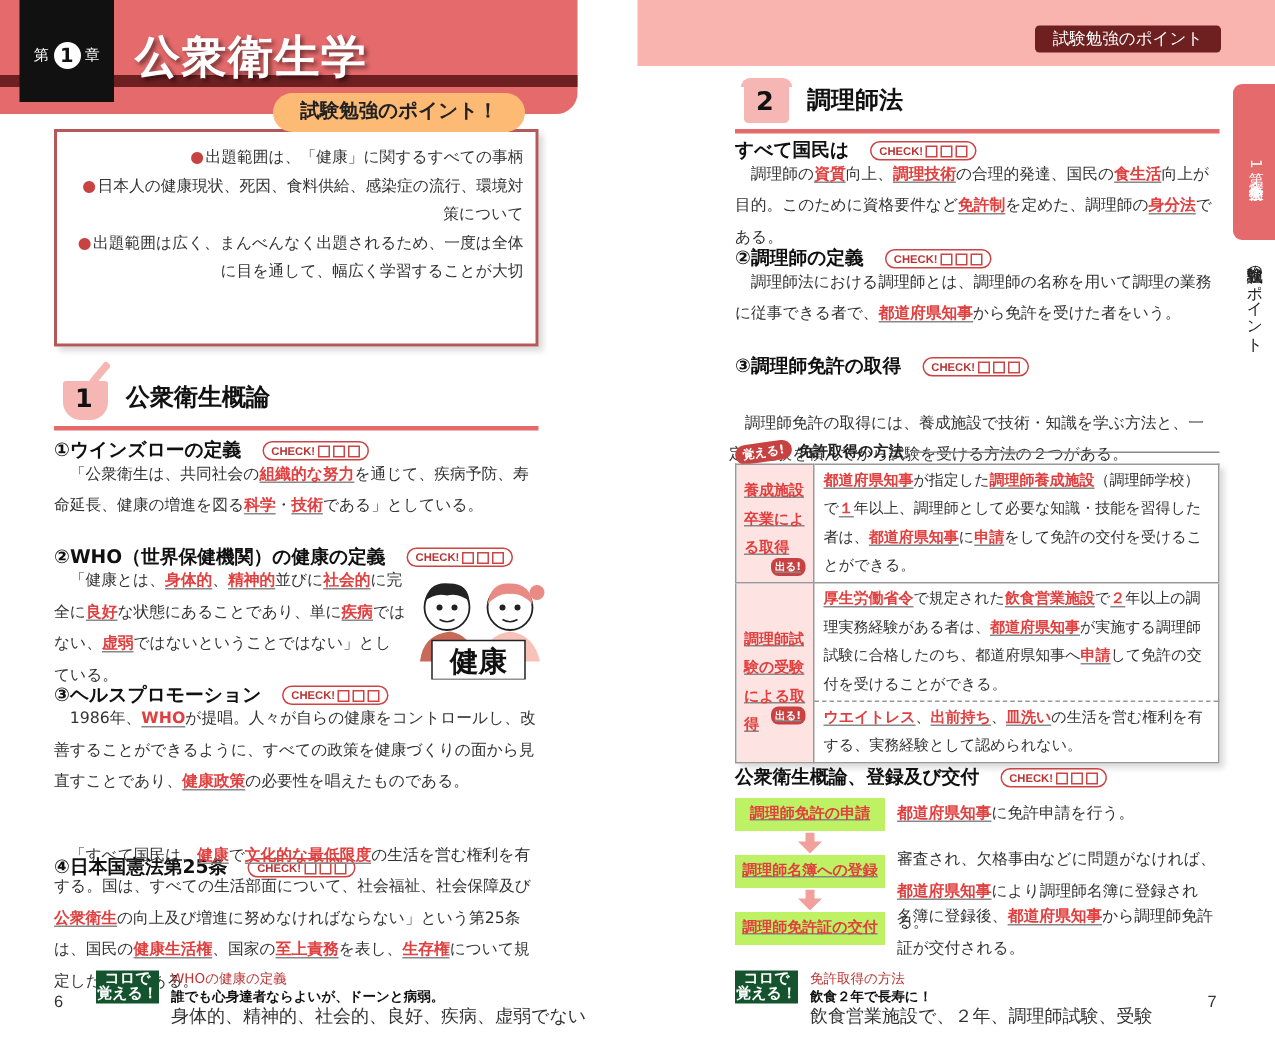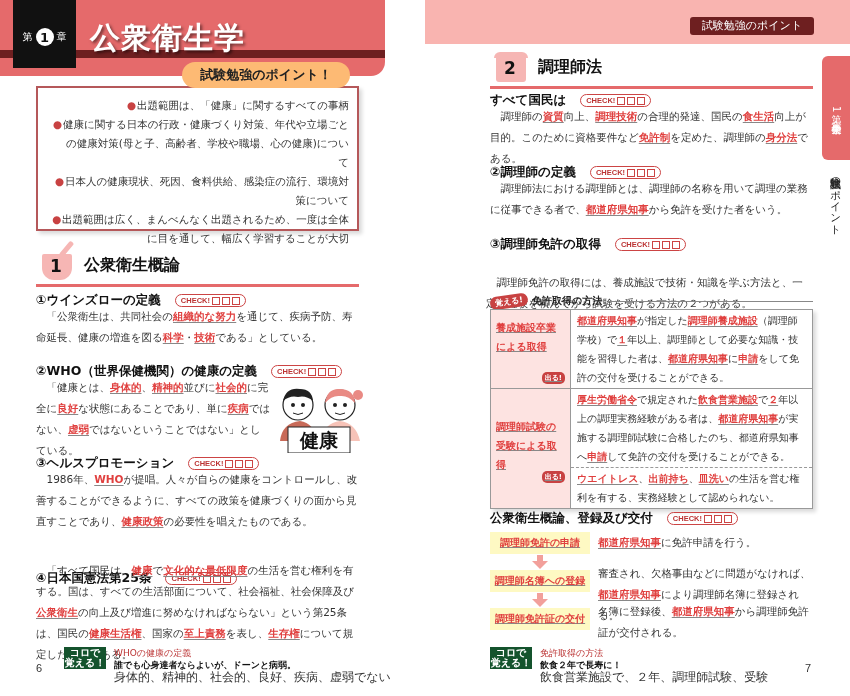--- a/index.html
+++ b/index.html
@@ -56,47 +56,46 @@
   .side-tab { position: absolute; left: 822px; top: 56px; width: 28px; height: 104px; background: #e56a6b; color: #fff; border-radius: 6px 0 0 6px; font-size: 10px; writing-mode: vertical-rl; text-align: center; line-height: 28px; padding-top: 6px; }
   .side-text { position: absolute; left: 824px; top: 170px; width: 24px; font-size: 10.5px; writing-mode: vertical-rl; color: #222; line-height: 24px; }
 
   .box-title { position: absolute; left: 490px; top: 293px; width: 323px; height: 16px; display: flex; align-items: center; }
   .box-title .oboe { background: #c84242; color: #fff; font-size: 8px; font-weight: bold; padding: 1px 5px; border-radius: 8px; transform: rotate(-8deg); }
   .box-title .lbl { font-size: 10px; font-weight: bold; color: #222; margin-left: 4px; }
   .box-title .line { flex: 1; height: 1px; background: #888; margin-left: 6px; }
 
   .method-table { position: absolute; left: 490px; top: 309px; width: 323px; border: 1px solid #999; border-collapse: collapse; box-shadow: 3px 3px 4px rgba(0,0,0,0.15); }
   .method-table td { vertical-align: top; font-size: 10px; line-height: 19px; }
-  .method-table .lab { width: 80px; background: #fde3e1; color: #e0403f; font-weight: bold; padding: 8px 5px; border-right: 1px solid #999; border-bottom: 1px solid #999; position: relative; }
+  .method-table .lab { width: 52px; background: #fde3e1; color: #e0403f; font-weight: bold; padding: 8px 5px; border-right: 1px solid #999; border-bottom: 1px solid #999; position: relative; }
   .method-table .lab span { text-decoration: underline; text-decoration-color: #888; }
   .method-table .deru { position: absolute; right: 5px; bottom: 4px; background: #c84242; color: #fff; font-size: 7px; padding: 0 3px; border-radius: 5px; line-height: 12px; }
   .method-table .desc { padding: 1px 6px; border-bottom: 1px solid #999; color: #333; }
   .method-table .desc.dash { border-top: 1px dashed #999; }
 
-  .flow-box { position: absolute; left: 490px; width: 100px; height: 22px; background: #fef9c3; color: #e0403f; font-size: 10px; font-weight: bold; text-align: center; line-height: 22px; text-decoration: underline; text-decoration-color: #888; }
+  .flow-box { position: absolute; left: 490px; width: 100px; height: 22px; background: #bef264; color: #e0403f; font-size: 10px; font-weight: bold; text-align: center; line-height: 22px; text-decoration: underline; text-decoration-color: #888; }
   .flow-arrow { position: absolute; left: 532px; width: 16px; height: 14px; }
   .flow-desc { position: absolute; left: 598px; font-size: 10.5px; line-height: 21px; color: #333; width: 215px; }
 </style>
 </head>
 <body>
 
 <div class="page left-page">
   <div class="lh-band"></div>
   <div class="lh-stripe"></div>
   <div class="lh-chapter-box">
     <span class="small">第</span>
     <span class="num">1</span>
     <span class="small">章</span>
   </div>
   <div class="lh-title">公衆衛生学</div>
 
   <div class="points-box">
     <ul>
       <li>出題範囲は、「健康」に関するすべての事柄</li>
-      <li>健康に関する日本の行政・健康づくり対策、年代や立場ごとの健康対策(母と子、高齢者、学校や職場、心の健康)について</li>
       <li>日本人の健康現状、死因、食料供給、感染症の流行、環境対策について</li>
       <li>出題範囲は広く、まんべんなく出題されるため、一度は全体に目を通して、幅広く学習することが大切</li>
     </ul>
   </div>
   <div class="lh-pill">試験勉強のポイント！</div>
 
   <div class="sec-head" style="left:36px;top:248px;width:323px;">
     <div class="handle"></div>
     <div class="badge"></div>
     <span class="num">1</span>

